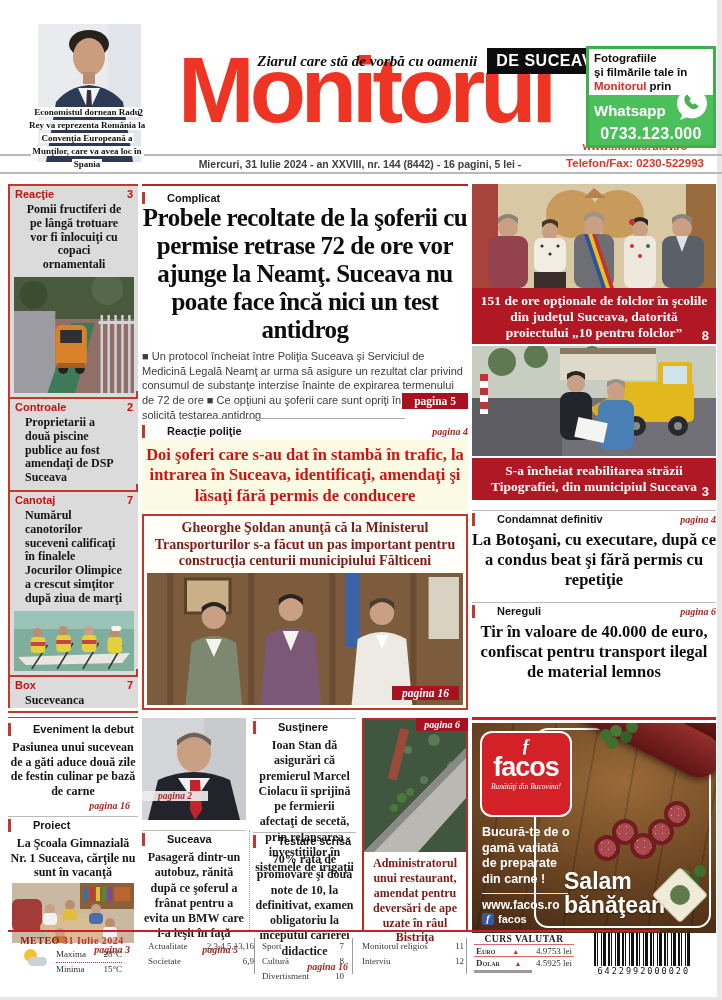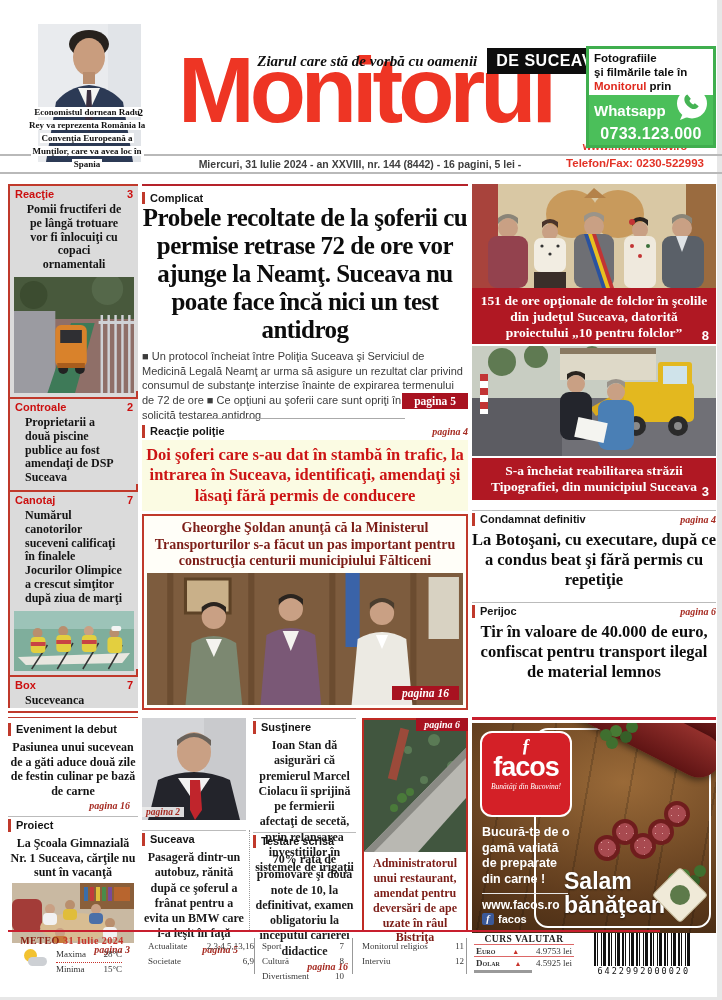--- a/index.html
+++ b/index.html
@@ -29,21 +29,21 @@
   .wa-phone{position:absolute;left:0;right:0;bottom:2px;text-align:center;color:#fff;font:bold 16px "Liberation Sans",sans-serif;letter-spacing:.3px}
   .mh-site{left:552px;top:140px;width:166px;text-align:center;color:#e23226;font:bold 11px "Liberation Sans",sans-serif}
   .mh-hr1{left:0;top:154px;width:722px;border-top:2px solid #b9b9b9}
   .mh-date{left:140px;top:158px;width:440px;text-align:center;font:bold 10.5px "Liberation Sans",sans-serif;color:#3f3f3f}
   .mh-fax{left:552px;top:157px;width:166px;text-align:center;color:#e23226;font:bold 11.5px "Liberation Sans",sans-serif}
   .mh-hr2{left:0;top:172px;width:722px;border-top:2px solid #b9b9b9}
 
   
   .kickrow{display:flex;justify-content:space-between;align-items:baseline;border-top:1px solid #bbb;padding-top:2px}
   .kickrow.nb{border-top:none}
-  .kick{font:bold 11px "Liberation Sans",sans-serif;color:#141414;border-left:3px solid #c0392b;padding-left:5px;line-height:1.2}
+  .kick{font:bold 11px "Liberation Sans",sans-serif;color:#141414;border-left:3px solid #c0392b;padding-left:22px;line-height:1.2}
   .pgsm{color:#a62b22;font:italic bold 10px "Liberation Serif",serif}
   .pgr{text-align:right;padding-right:8px}
 
   
   #sb{position:absolute;left:8px;top:184px;width:130px}
   .sb-gray{background:#dbdbdb;border-left:2px solid #c0392b;height:524px;overflow:hidden;box-sizing:border-box}
   .sgh{display:flex;justify-content:space-between;align-items:center;border-top:2px solid #c0392b;
        padding:2px 5px 0;color:#cc0f0f;font:bold 11px "Liberation Sans",sans-serif;position:relative}
   .sgh .tick{position:absolute;right:0;top:-8px;width:2px;height:8px;background:#c0392b}
   .sgt{font:bold 12px/1.15 "Liberation Serif",serif;color:#141414;padding:3px 15px 5px}
@@ -79,21 +79,21 @@
   .m-pkick{left:0;top:239px;width:100%}
   .police-hl{left:0;top:256px;width:100%;margin:0;background:#fbfbe3;text-align:center;
              font:bold 16.5px/1.23 "Liberation Serif",serif;color:#cc1414;padding:5px 2px;box-sizing:border-box}
   .soldan{left:0;top:330px;width:100%;height:196px;border:2px solid #c0392b;background:#fffef8;padding:3px;box-sizing:border-box}
   .soldan-hl{font:bold 14px/1.18 "Liberation Serif",serif;color:#7c1d17;text-align:center;margin:1px 0 3px}
   .soldan-ph{position:relative;height:132px;overflow:hidden}
   .ribbon{position:absolute;right:4px;bottom:5px;background:#a81220;color:#fff;font:italic bold 11.5px "Liberation Serif",serif;padding:1px 10px}
   .row3{left:0;top:534px;width:100%;height:218px}
   .colA{position:absolute;left:0;top:0;width:104px;height:100%}
   .colA .ph{height:102px}
-  .pg2{position:absolute;left:0;bottom:3px;background:rgba(235,235,235,.92);color:#a62b22;font:italic bold 9.5px "Liberation Serif",serif;padding:0 4px}
+  .pg2{position:absolute;left:0;bottom:19px;background:rgba(235,235,235,.92);color:#a62b22;font:italic bold 9.5px "Liberation Serif",serif;padding:0 16px}
   .colA .sec{position:absolute;left:0;top:112px;width:100%}
   .btxt{font:bold 12px/1.27 "Liberation Serif",serif;text-align:center;color:#1a1a1a;padding:4px 1px 2px}
   .colB{position:absolute;left:111px;top:0;width:103px;height:100%}
   .colB .sust{position:absolute;top:0;width:100%}
   .colB .test{position:absolute;top:114px;width:100%}
   .vdot{position:absolute;left:107px;top:112px;height:102px;border-left:1px dotted #999}
   .colC{position:absolute;left:220px;top:0;width:106px;height:214px;border:2px solid #bf2b24;box-sizing:border-box}
   .pg6{position:absolute;right:-2px;top:-2px;background:#a81220;color:#fff;font:italic bold 10px "Liberation Serif",serif;padding:1px 8px;z-index:2}
   .colC .ph{height:132px}
   .colC .cap{font:bold 12px/1.24 "Liberation Serif",serif;color:#7c1d17;text-align:center;padding:4px 2px}
@@ -590,21 +590,21 @@
     <div class="rc-s1">
       <div class="kickrow">
         <span class="kick">Condamnat definitiv</span>
         <span class="pgsm">pagina 4</span>
       </div>
       <h2 class="rc-hl">La Botoşani, cu executare, după ce a condus beat şi fără permis cu repetiţie</h2>
     </div>
 
     <div class="rc-s2">
       <div class="kickrow">
-        <span class="kick">Perijoc</span>
+        <span class="kick">Nereguli</span>
         <span class="pgsm">pagina 6</span>
       </div>
       <h2 class="rc-hl">Tir în valoare de 40.000 de euro, confiscat pentru transport ilegal de material lemnos</h2>
     </div>
 
     <div class="rc-line"></div>
 
     <div class="ad">
       <div class="ad-frame"></div>
       <div class="sal2"></div>

